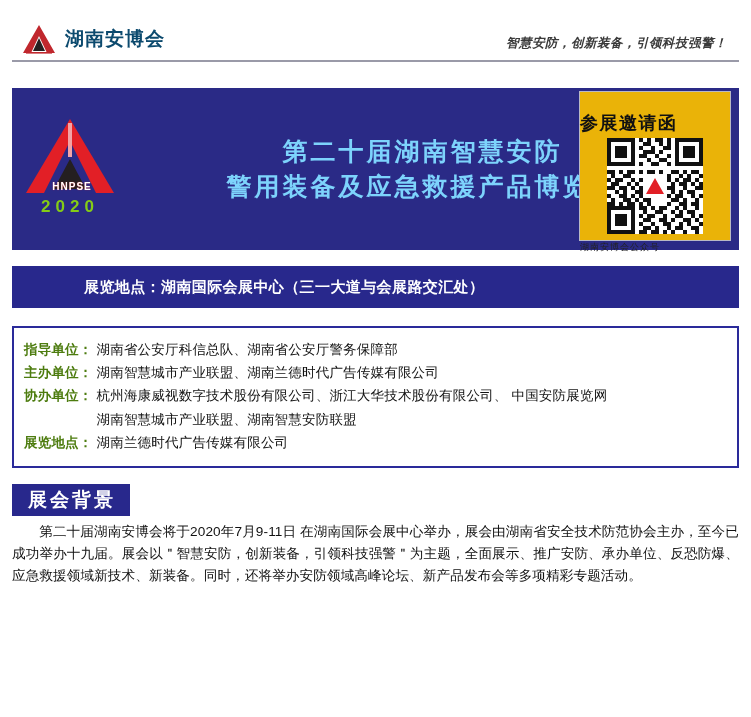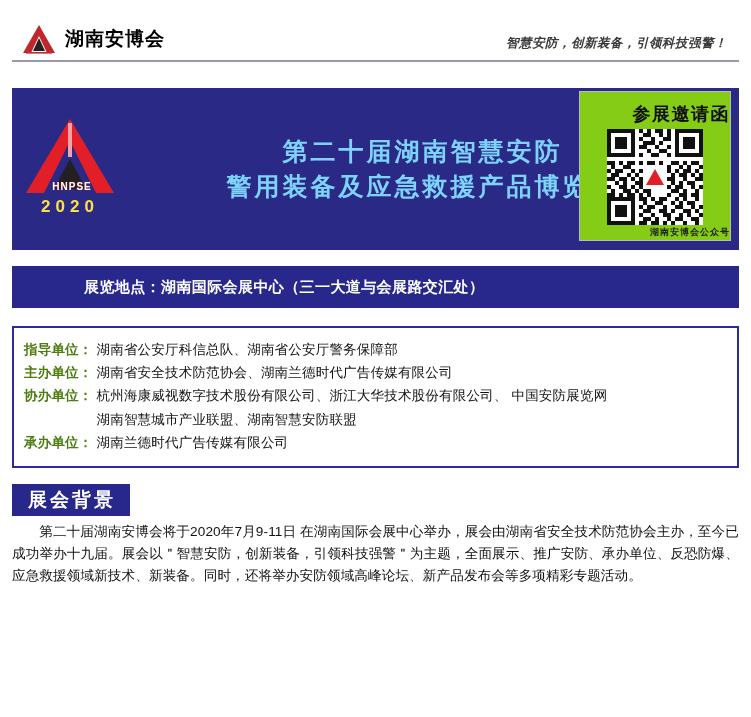--- a/index.html
+++ b/index.html
@@ -41,21 +41,21 @@
   .brand-logo {
     width: 34px;
     height: 30px;
     position: relative;
     display: block;
   }
   .brand-name {
     font-size: 19px;
     font-weight: bold;
     letter-spacing: 1px;
-    color: #000000;
+    color: #0c4a6e;
     line-height: 1;
     padding-bottom: 2px;
   }
   .tagline {
     font-family: "Liberation Serif", "DejaVu Serif", serif;
     font-style: italic;
     font-weight: bold;
     font-size: 12.5px;
     letter-spacing: 0.5px;
     color: #3a3a3a;
@@ -133,21 +133,21 @@
   }
   .hero-logo .logo-year {
     position: absolute;
     left: 0;
     right: 8px;
     top: 82px;
     text-align: center;
     font-size: 17px;
     font-weight: bold;
     letter-spacing: 5px;
-    color: #fde047;
+    color: #84cc16;
   }
   .hero-titles {
     flex: 1 1 auto;
     text-align: center;
     padding-right: 14px;
     margin-left: -6px;
   }
   .hero-title-1, .hero-title-2 {
     color: #7dd3fc;
     font-weight: bold;
@@ -155,25 +155,25 @@
     letter-spacing: 3px;
     line-height: 1.42;
     white-space: nowrap;
   }
   .qr-card {
     position: absolute;
     right: 8px;
     top: 3px;
     width: 152px;
     height: 150px;
-    background: #84cc16;
+    background: #eab308;
     border: 1px solid #b9b9c4;
     box-sizing: border-box;
-    text-align: right;
-    padding-top: 12px;
+    text-align: left;
+    padding-top: 21px;
   }
   .qr-title {
     font-size: 18px;
     font-weight: bold;
     letter-spacing: 1.5px;
     color: #111111;
     line-height: 1.2;
   }
   .qr-wrap {
     width: 96px;
@@ -198,22 +198,21 @@
     width: 0;
     height: 0;
     border-left: 9px solid transparent;
     border-right: 9px solid transparent;
     border-bottom: 16px solid #e21f26;
   }
   .qr-caption {
     font-size: 9px;
     letter-spacing: 1px;
     color: #222222;
-    margin-top: 1px;
-    font-weight: bold;
+    margin-top: 7px;
   }
 
   
   .info-bar {
     margin: 16px 12px 0 12px;
     height: 42px;
     background: #28288c;
     color: #ffffff;
     display: flex;
     align-items: center;
@@ -481,32 +480,32 @@
   <span class="seg-venue">展览地点：湖南国际会展中心（三一大道与会展路交汇处）</span>
 </div>
 
 <div class="org-box">
   <div class="org-row">
     <span class="org-label">指导单位：</span>
     <span class="org-value">湖南省公安厅科信总队、湖南省公安厅警务保障部</span>
   </div>
   <div class="org-row">
     <span class="org-label">主办单位：</span>
-    <span class="org-value">湖南省安全技术防范协会、湖南兰德时代广告传媒有限公司</span>
+    <span class="org-value">湖南智慧城市产业联盟、湖南兰德时代广告传媒有限公司</span>
   </div>
   <div class="org-row">
     <span class="org-label">协办单位：</span>
     <span class="org-value">杭州海康威视数字技术股份有限公司、浙江大华技术股份有限公司、 中国安防展览网</span>
   </div>
   <div class="org-row">
     <span class="org-label spacer">协办单位：</span>
     <span class="org-value">湖南智慧城市产业联盟、湖南智慧安防联盟</span>
   </div>
   <div class="org-row">
-    <span class="org-label">承办单位：</span>
+    <span class="org-label">展览地点：</span>
     <span class="org-value">湖南兰德时代广告传媒有限公司</span>
   </div>
 </div>
 
 <div class="section">
   <div class="section-heading">展会背景</div>
   <div class="section-body">
     <p>第二十届湖南安博会将于2020年7月9-11日 在湖南国际会展中心举办，展会由湖南省安全技术防范协会主办，至今已成功举办十九届。展会以＂智慧安防，创新装备，引领科技强警＂为主题，全面展示、推广安防、承办单位、反恐防爆、应急救援领域新技术、新装备。同时，还将举办安防领域高峰论坛、新产品发布会等多项精彩专题活动。</p>
   </div>
 </div>

